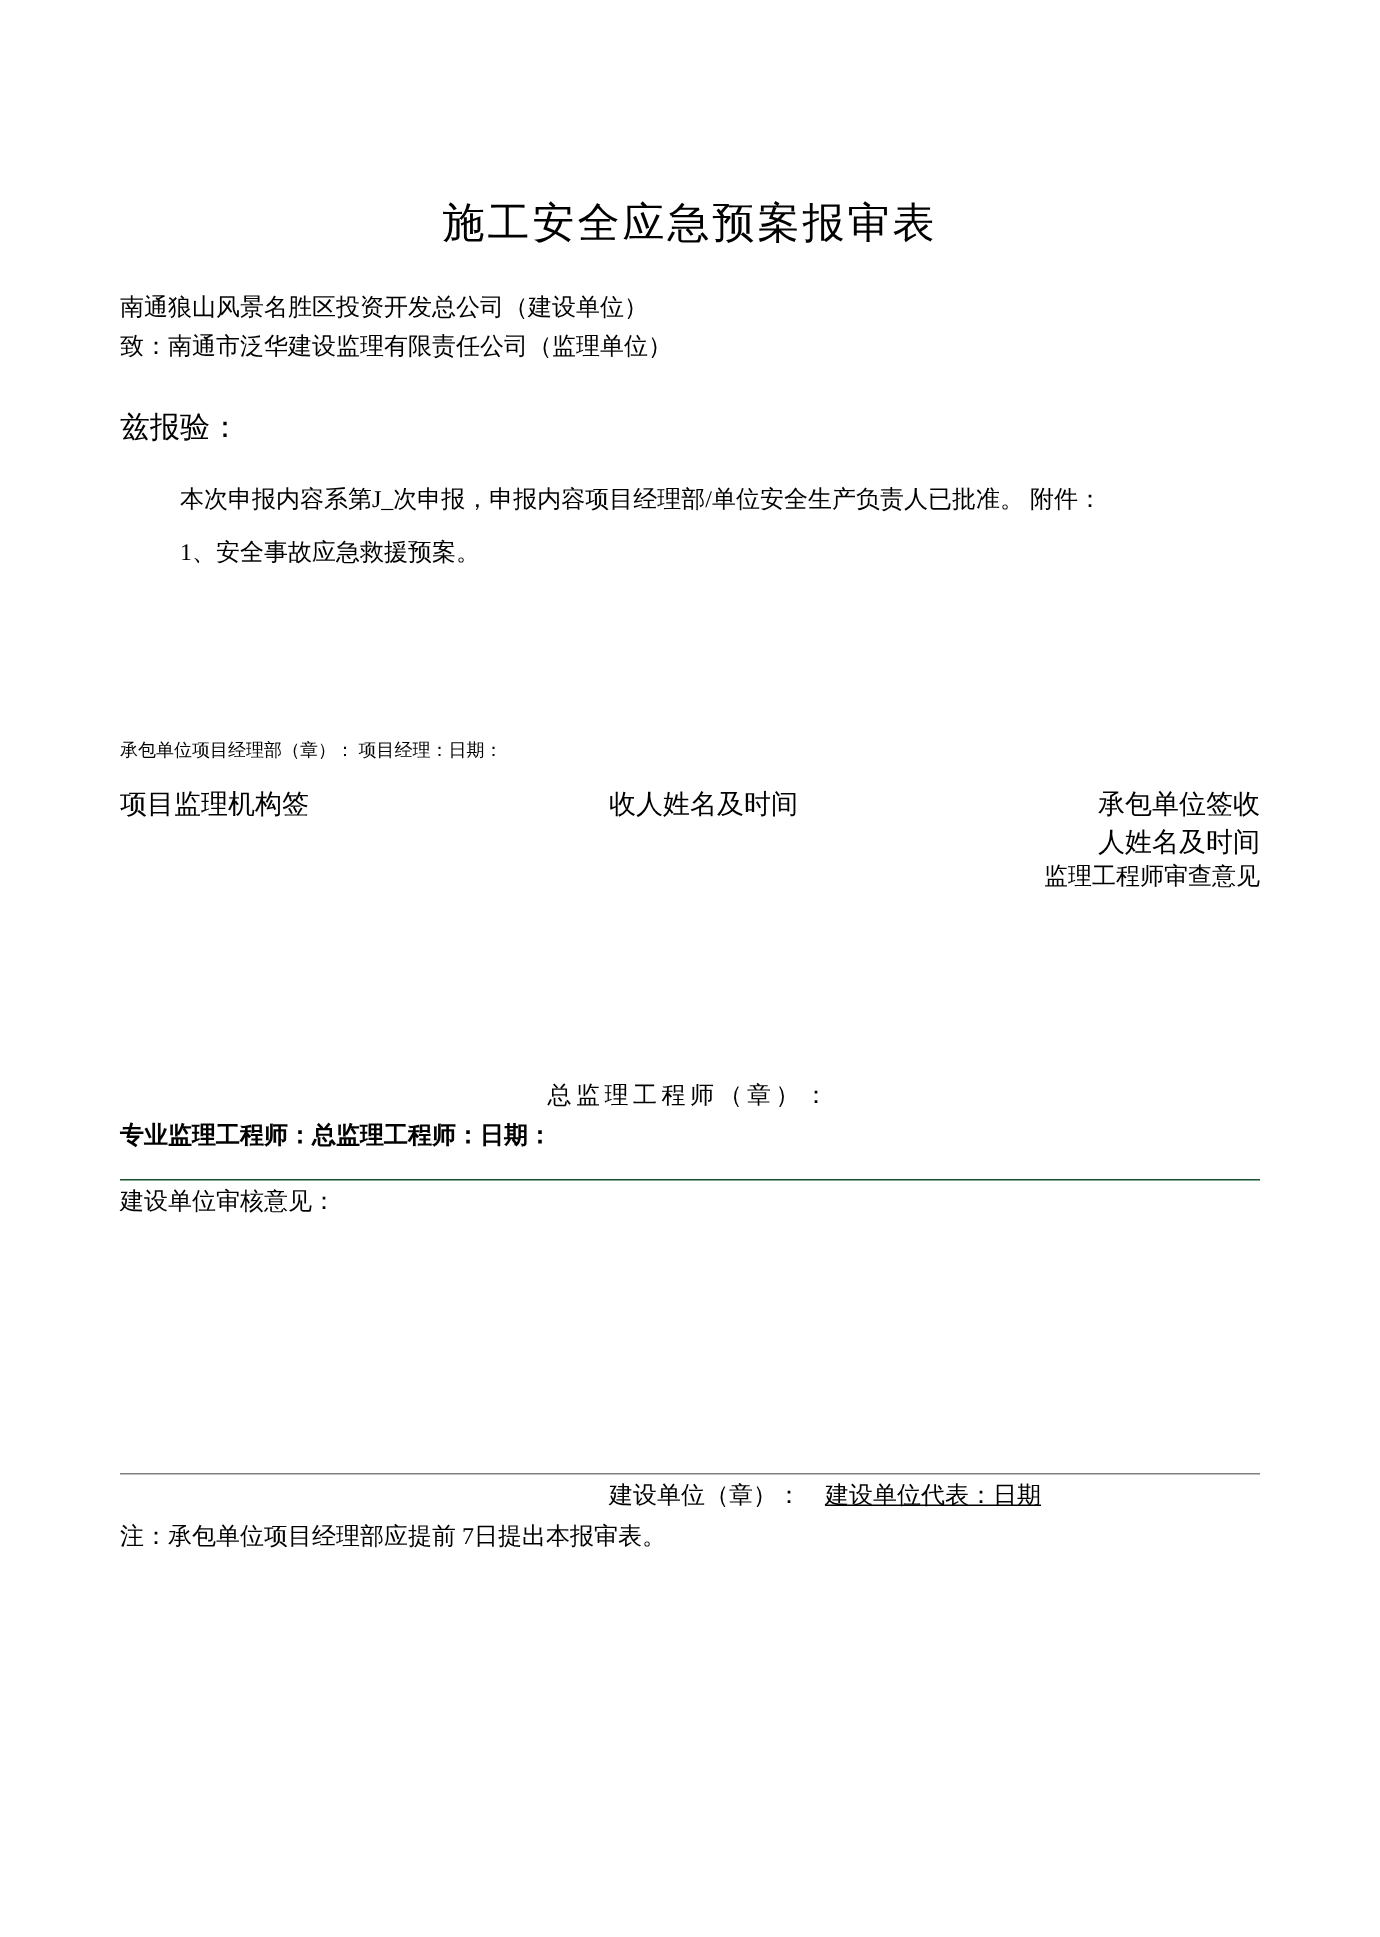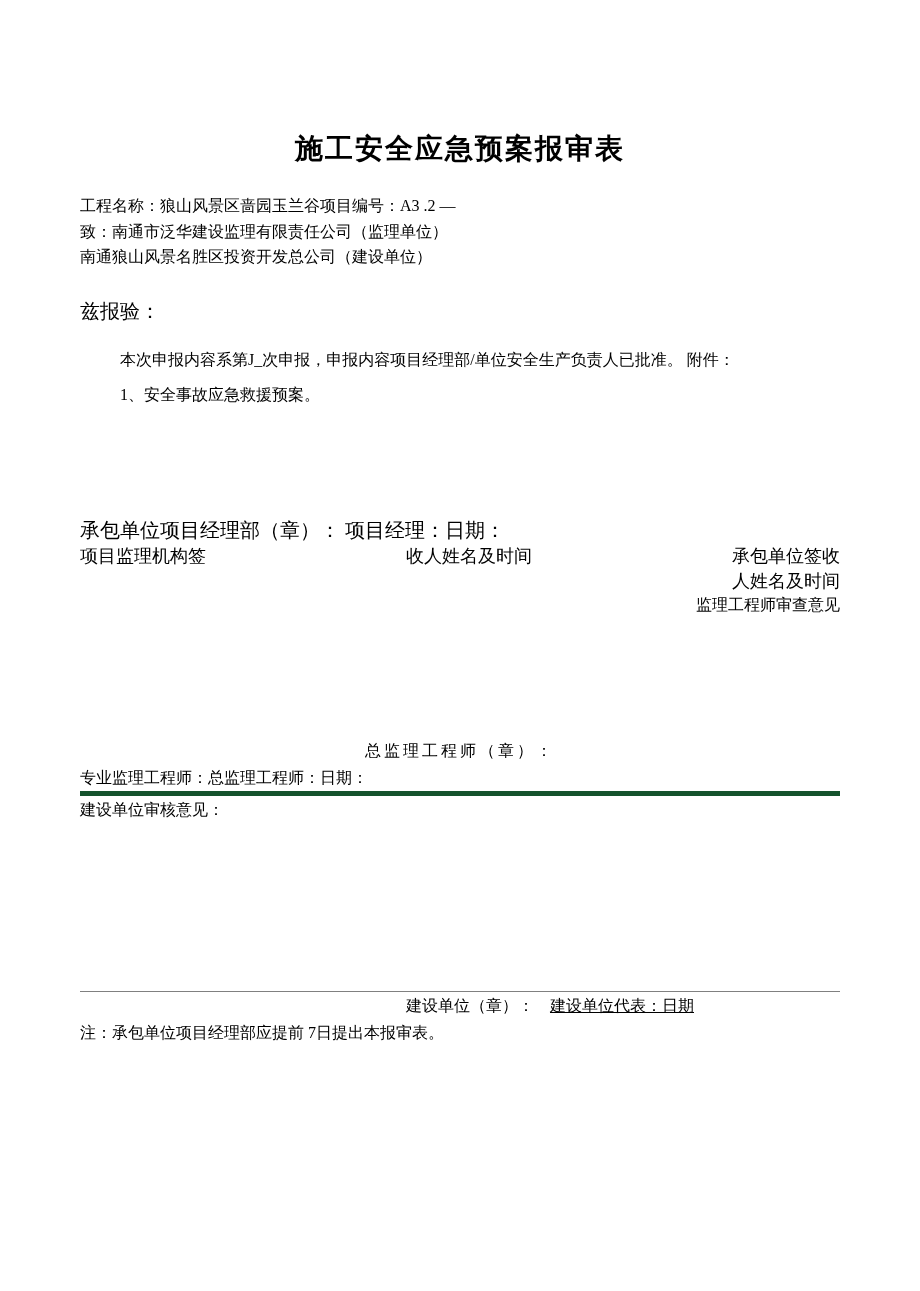--- a/index.html
+++ b/index.html
@@ -11,21 +11,21 @@
       width: 920px;
       height: 1291px;
       background: #ffffff;
       font-family: "SimSun", "宋体", serif;
       color: #000000;
       padding: 130px 80px 80px 80px;
     }
     .title {
       text-align: center;
       font-size: 28px;
-      font-weight: bold;
+      font-weight: normal;
       margin-bottom: 25px;
       letter-spacing: 2px;
     }
     .header-info {
       font-size: 16px;
       line-height: 1.6;
       margin-bottom: 25px;
     }
     .report-section {
       font-size: 20px;
@@ -34,21 +34,22 @@
     }
     .indent-line {
       font-size: 16px;
       line-height: 2.2;
       padding-left: 40px;
     }
     .spacer-large {
       height: 105px;
     }
     .contractor-line {
-      font-size: 20px;
+      font-size: 12px;
+      margin-bottom: 15px;
     }
     .sign-row {
       display: flex;
       justify-content: space-between;
       font-size: 18px;
       line-height: 1.4;
       gap: 8px;
       margin-bottom: 0px;
     }
     .sign-col {
@@ -63,23 +64,24 @@
       height: 110px;
     }
     .org-stamp {
       text-align: center;
       font-size: 16px;
       margin-bottom: 6px;
       letter-spacing: 3px;
     }
     .engineer-line {
       font-size: 16px;
-      border-bottom: 5px solid #14532d;
-      padding-bottom: 2px;
+      border-bottom: 1px solid #14532d;
+      padding-bottom: 18px;
       margin-bottom: 4px;
+      font-weight: bold;
     }
     .construction-opinion {
       font-size: 16px;
       margin-bottom: 15px;
     }
     .spacer-mid2 {
       height: 155px;
     }
     .bottom-border {
       border-bottom: 1px solid #808080;
@@ -97,23 +99,22 @@
     .note {
       font-size: 16px;
     }
   </style>
 </head>
 <body>
 
 <div class="title">施工安全应急预案报审表</div>
 
 <div class="header-info">
-  <div>工程名称：狼山风景区啬园玉兰谷项目编号：A3 .2 —</div>
+  <div>南通狼山风景名胜区投资开发总公司（建设单位）</div>
   <div>致：南通市泛华建设监理有限责任公司（监理单位）</div>
-  <div>南通狼山风景名胜区投资开发总公司（建设单位）</div>
 </div>
 
 <div class="report-section">
   <div>兹报验：</div>
 </div>
 
 <div class="indent-line">本次申报内容系第J_次申报，申报内容项目经理部/单位安全生产负责人已批准。  附件：</div>
 <div class="indent-line">1、安全事故应急救援预案。</div>
 
 <div class="spacer-large"></div>

